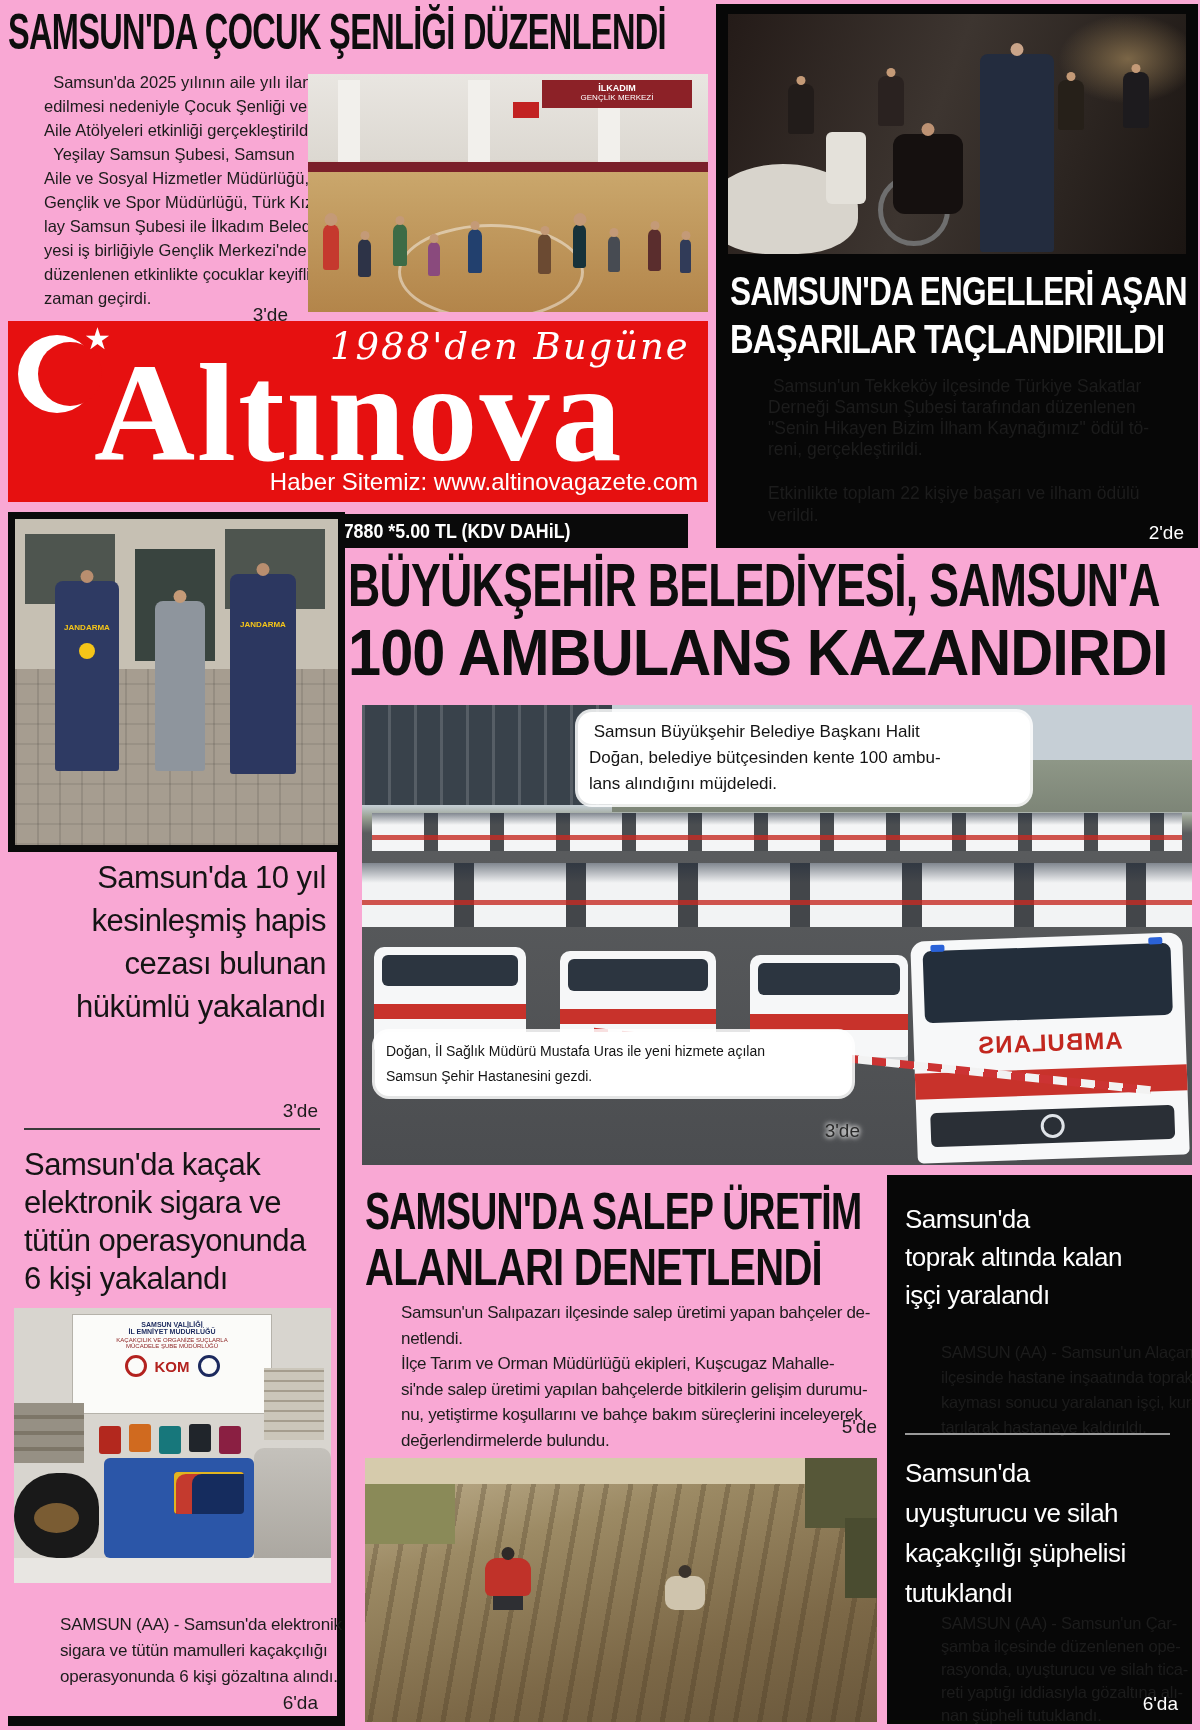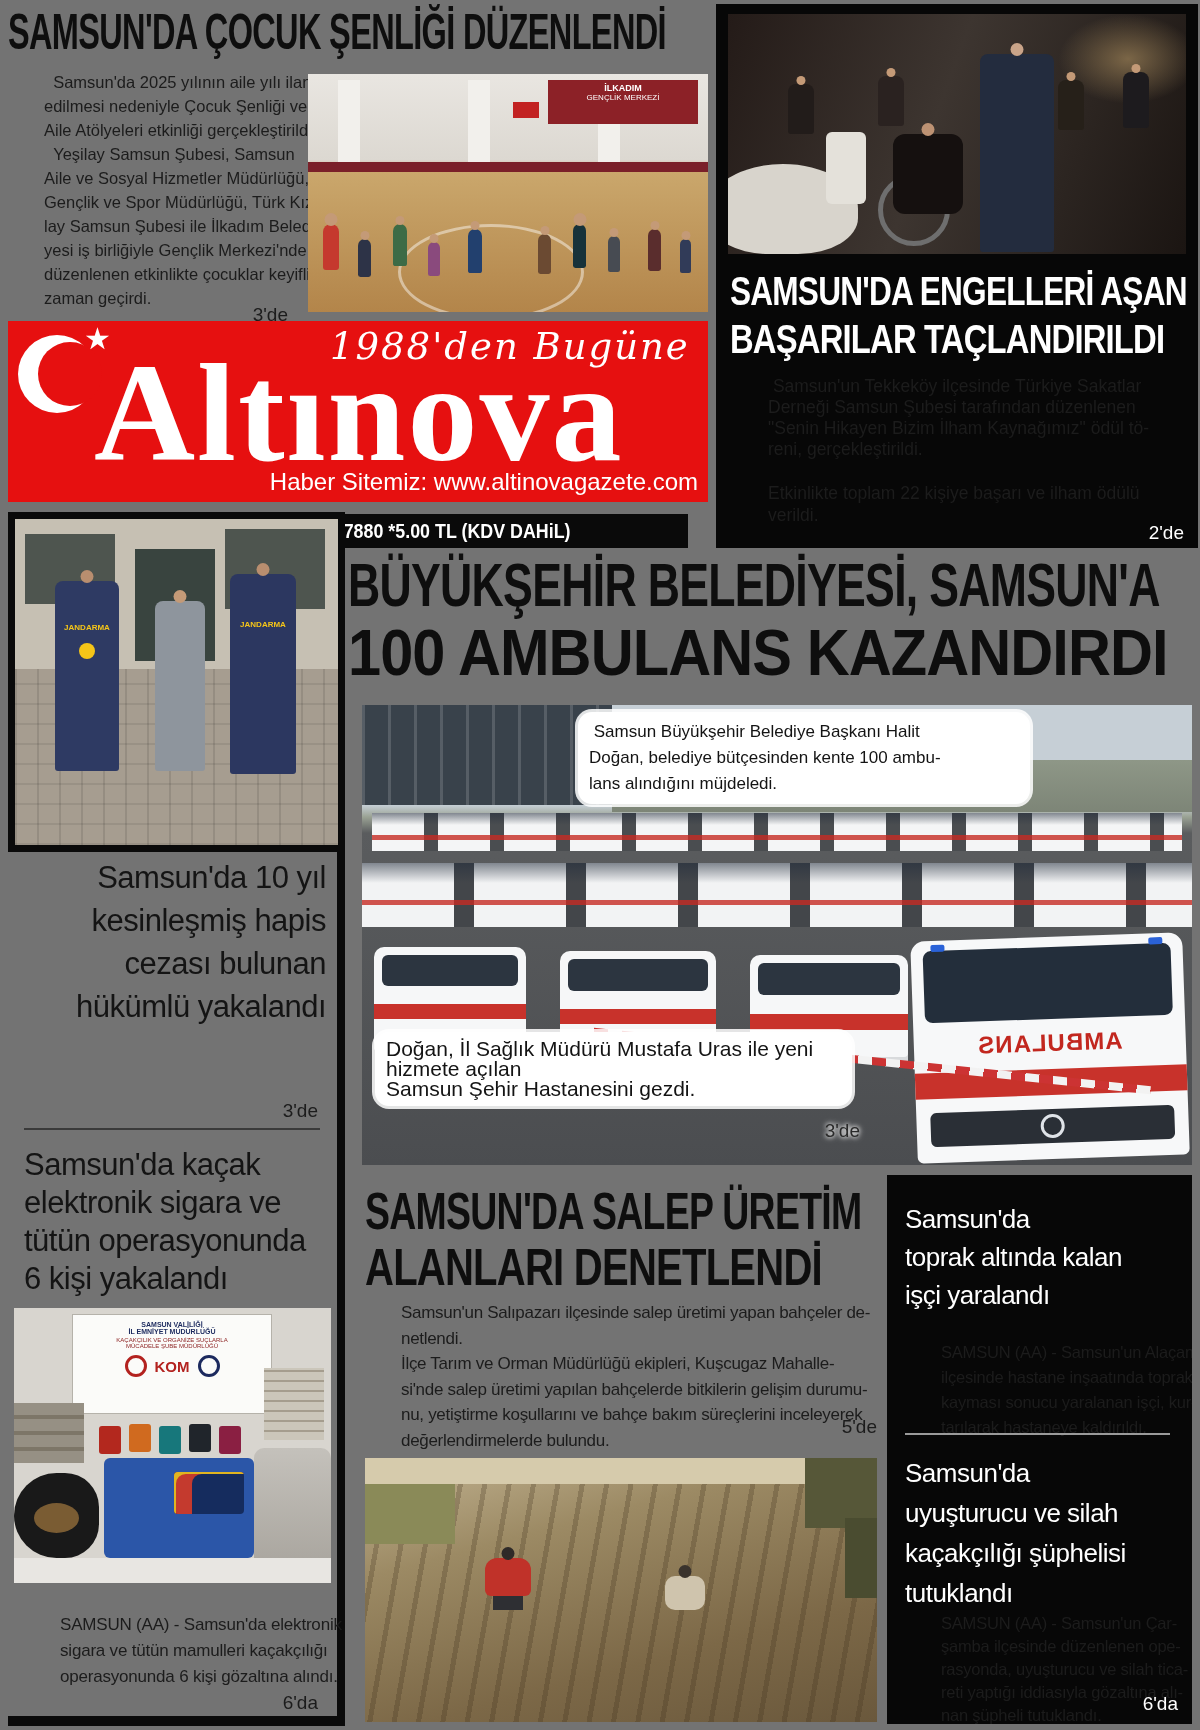--- a/index.html
+++ b/index.html
@@ -1,16 +1,16 @@
 <!DOCTYPE html>
 <html><head>
 <meta charset="utf-8">
 <style>
   html,body{margin:0;padding:0;background:#ffffff;}
-  .page{position:relative;width:1200px;height:1730px;background:#737373;overflow:hidden;
+  .page{position:relative;width:1200px;height:1730px;background:#f9a8d4;overflow:hidden;
         font-family:"Liberation Sans",sans-serif;}
   .abs{position:absolute;}
   
   .cond{position:absolute;font-weight:700;white-space:nowrap;transform-origin:left top;
         letter-spacing:-1px;color:#0e0e0e;line-height:1.05;}
   .white{color:#ffffff;}
   .body{position:absolute;white-space:pre-wrap;color:#1c1c1c;margin-left:36px;}
   .colhl{position:absolute;font-weight:400;white-space:pre-wrap;color:#141414;
          font-size:31px;line-height:43px;letter-spacing:-0.5px;}
   .whitehl{position:absolute;font-weight:400;white-space:pre-wrap;color:#fff;
@@ -30,22 +30,22 @@
   .mast-web{position:absolute;right:10px;bottom:6px;font-size:24px;color:#fff;}
   .crescent{position:absolute;left:10px;top:14px;width:78px;height:78px;}
   .crescent .c1{position:absolute;left:0;top:0;width:78px;height:78px;background:#fff;border-radius:50%;}
   .crescent .c2{position:absolute;left:20px;top:7px;width:64px;height:64px;background:#e61010;border-radius:50%;}
   .star{position:absolute;left:76px;top:0px;color:#fff;font-size:30px;}
   
   .datebar{position:absolute;background:#0a0a0a;display:flex;align-items:center;}
   .datetext{color:#fff;font-weight:700;font-size:21px;white-space:nowrap;
             transform:scaleX(0.85);transform-origin:left center;padding-left:12px;}
   
-  .cap{position:absolute;background:#fff;border-radius:14px;padding:7px 11px;font-size:21px;
-       line-height:20px;color:#141414;white-space:pre-wrap;box-shadow:0 0 0 3px rgba(255,255,255,.85);z-index:5;}
+  .cap{position:absolute;background:#fff;border-radius:14px;padding:7px 11px;font-size:14px;
+       line-height:25px;color:#141414;white-space:pre-wrap;box-shadow:0 0 0 3px rgba(255,255,255,.85);z-index:5;}
   
   .p{position:absolute;border-radius:8px 8px 3px 3px;}
   .p::before{content:"";position:absolute;left:50%;top:-11px;transform:translateX(-50%);
              width:13px;height:13px;border-radius:50%;background:var(--h,#c49a77);}
   .ps::before{width:9px;height:9px;top:-8px;}
   
   .row{position:absolute;}
   .row::after{content:"";position:absolute;left:0;right:0;top:58%;height:5px;background:rgba(198,42,35,.8);}
   .row .ws{position:absolute;left:0;right:0;top:0;height:32%;
            background:linear-gradient(rgba(35,45,60,.55),rgba(35,45,60,0));}
@@ -85,21 +85,21 @@
 düzenlenen etkinlikte çocuklar keyifli
 zaman geçirdi.</div>
   <div class="pageref" style="left:8px;top:304px;width:280px;">3'de</div>
 
   <div class="photo" style="left:308px;top:74px;width:400px;height:238px;background:linear-gradient(#e9e6e1 0px,#dcd8d1 86px,#caa76c 98px,#b3854a 238px);">
     <div class="abs" style="left:30px;top:6px;width:22px;height:82px;background:#f2f0ec;"></div>
     <div class="abs" style="left:160px;top:6px;width:22px;height:82px;background:#f2f0ec;"></div>
     <div class="abs" style="left:290px;top:6px;width:22px;height:82px;background:#f2f0ec;"></div>
     <div class="abs" style="left:0;top:88px;width:400px;height:10px;background:#7a2029;"></div>
     <div class="abs" style="left:205px;top:28px;width:26px;height:16px;background:#c22222;"></div>
-    <div class="abs" style="right:10px;top:6px;width:150px;height:44px;background:#8c2127;text-align:center;padding-top:3px;box-sizing:border-box;">
+    <div class="abs" style="right:16px;top:6px;width:150px;height:28px;background:#8c2127;text-align:center;padding-top:3px;box-sizing:border-box;">
       <div style="color:#fff;font-size:9px;font-weight:700;">İLKADIM</div>
       <div style="color:#fff;font-size:8px;">GENÇLİK MERKEZİ</div>
     </div>
     <div class="abs" style="left:90px;top:150px;width:180px;height:90px;border:3px solid rgba(255,255,255,.45);border-radius:50%;"></div>
     <div class="p" style="left:15px;top:150px;width:16px;height:46px;background:#c5392e;"></div>
     <div class="p ps" style="left:50px;top:165px;width:13px;height:38px;background:#2d3347;"></div>
     <div class="p ps" style="left:85px;top:150px;width:14px;height:42px;background:#3d6b46;"></div>
     <div class="p ps" style="left:120px;top:168px;width:12px;height:34px;background:#8a4a7d;"></div>
     <div class="p ps" style="left:160px;top:155px;width:14px;height:44px;background:#22406e;"></div>
     <div class="p ps" style="left:230px;top:160px;width:13px;height:40px;background:#6b4a32;"></div>

